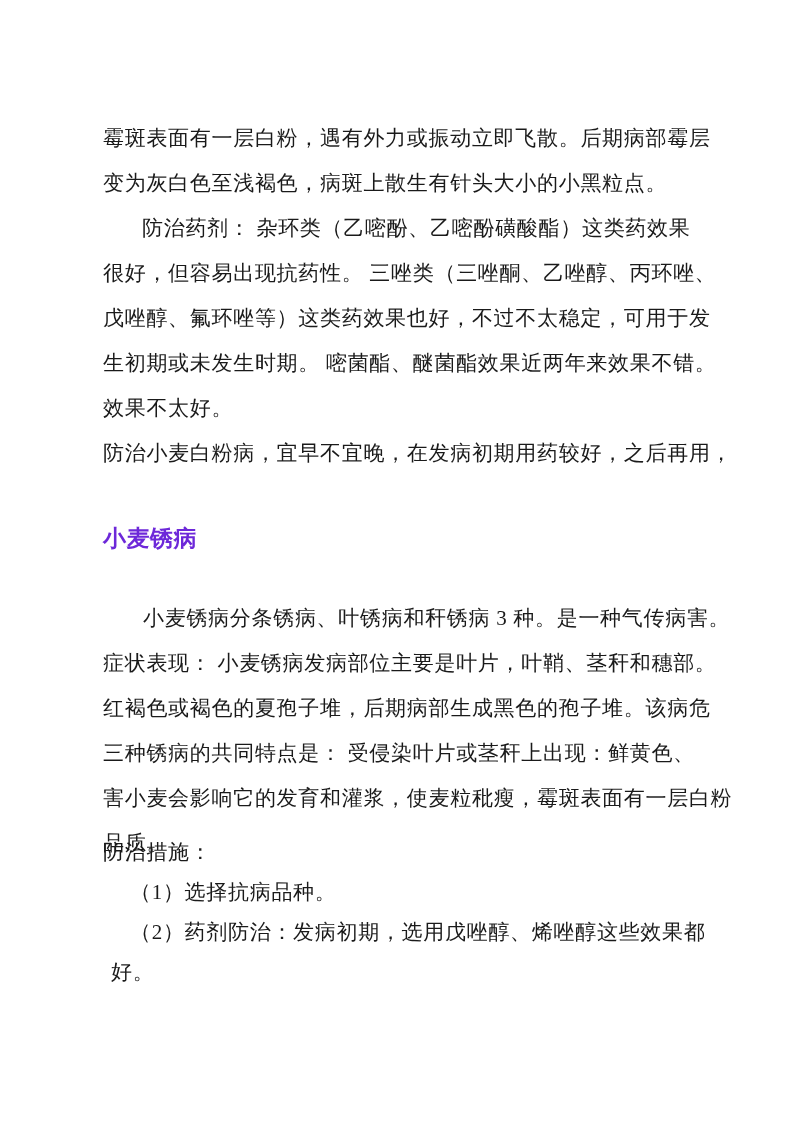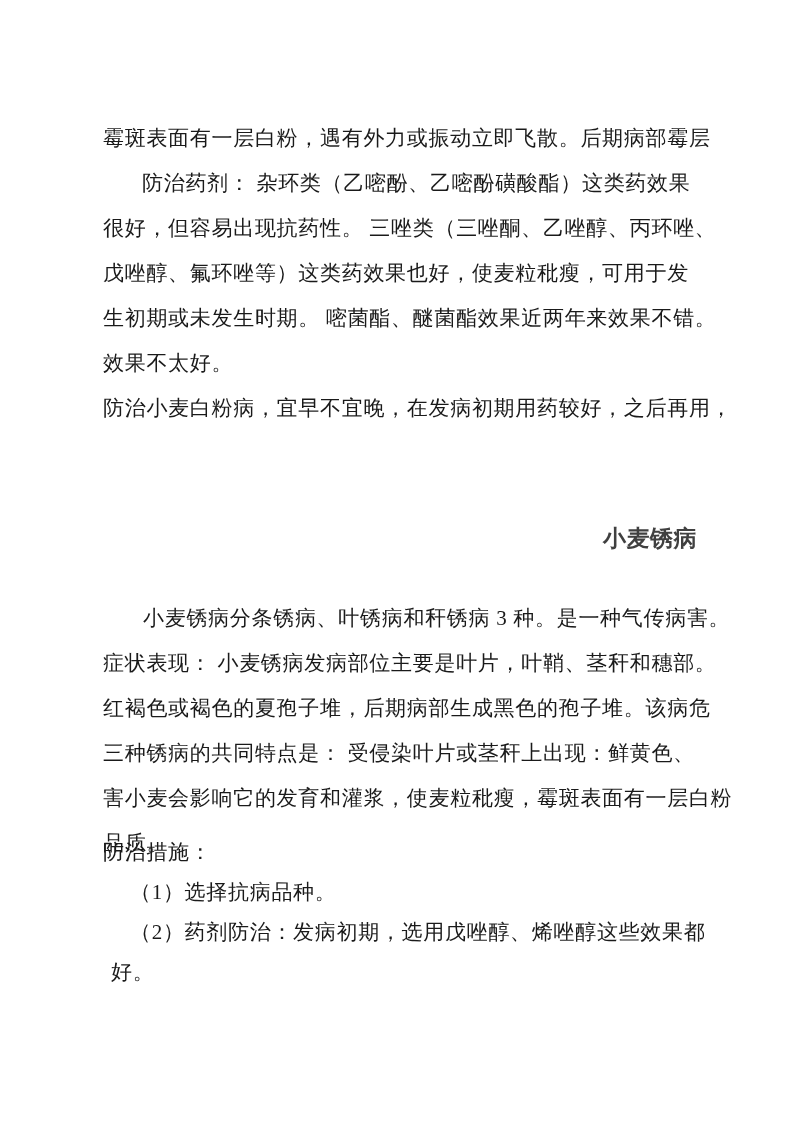--- a/index.html
+++ b/index.html
@@ -38,40 +38,41 @@
   }
   .indent-2 { padding-left: 39px; }
   .indent-2b { padding-left: 40px; }
   .indent-list { padding-left: 27px; }
   .indent-small { padding-left: 8px; }
   .heading {
     position: absolute;
     left: 103px;
     top: 516px;
     width: 594px;
-    text-align: right;
+    text-align: left;
     font-family: "Liberation Sans", "DejaVu Sans", sans-serif;
     font-weight: bold;
     font-size: 23px;
     line-height: 45px;
     height: 45px;
-    color: #404040;
+    color: #6d28d9;
     letter-spacing: 0.5px;
   }
 </style>
 </head>
 <body>
 
 <div class="page">
 
   <div class="textblock" id="para1">
     <div class="bline">霉斑表面有一层白粉，遇有外力或振动立即飞散。后期病部霉层</div>
+    <div class="bline">变为灰白色至浅褐色，病斑上散生有针头大小的小黑粒点。</div>
     <div class="bline indent-2">防治药剂： 杂环类（乙嘧酚、乙嘧酚磺酸酯）这类药效果</div>
     <div class="bline">很好，但容易出现抗药性。 三唑类（三唑酮、乙唑醇、丙环唑、</div>
-    <div class="bline">戊唑醇、氟环唑等）这类药效果也好，使麦粒秕瘦，可用于发</div>
+    <div class="bline">戊唑醇、氟环唑等）这类药效果也好，不过不太稳定，可用于发</div>
     <div class="bline">生初期或未发生时期。 嘧菌酯、醚菌酯效果近两年来效果不错。</div>
     <div class="bline">效果不太好。</div>
     <div class="bline">防治小麦白粉病，宜早不宜晚，在发病初期用药较好，之后再用，</div>
   </div>
 
   <div class="heading">小麦锈病</div>
 
   <div class="textblock" id="para2">
     <div class="bline indent-2b">小麦锈病分条锈病、叶锈病和秆锈病 3 种。是一种气传病害。</div>
     <div class="bline">症状表现： 小麦锈病发病部位主要是叶片，叶鞘、茎秆和穗部。</div>

